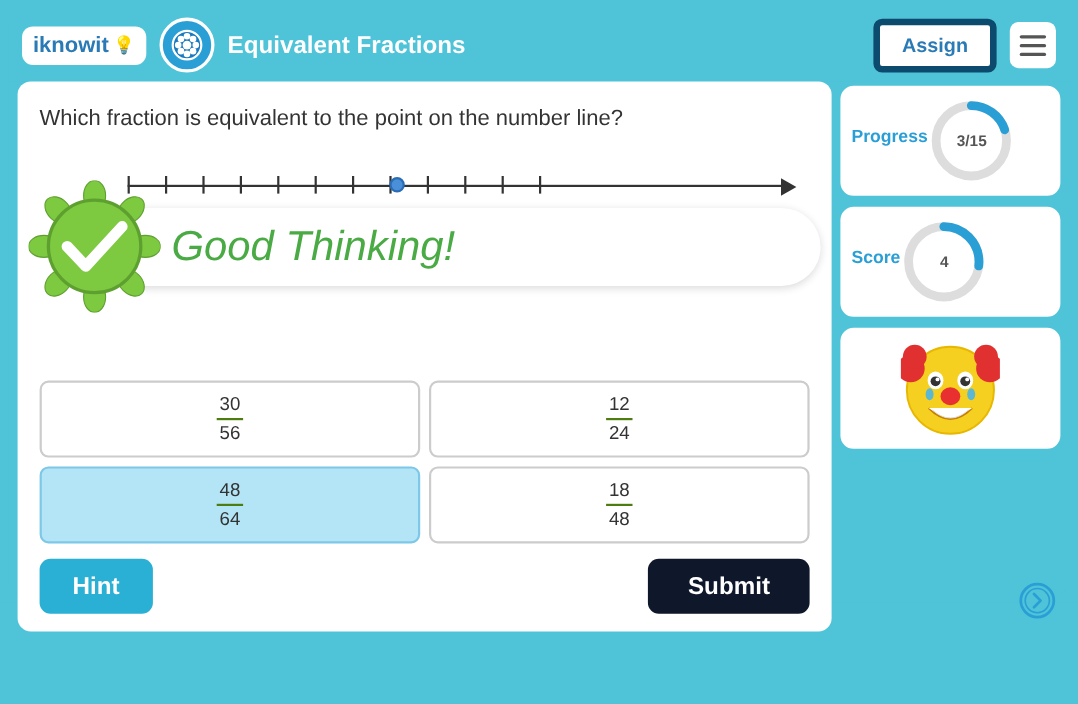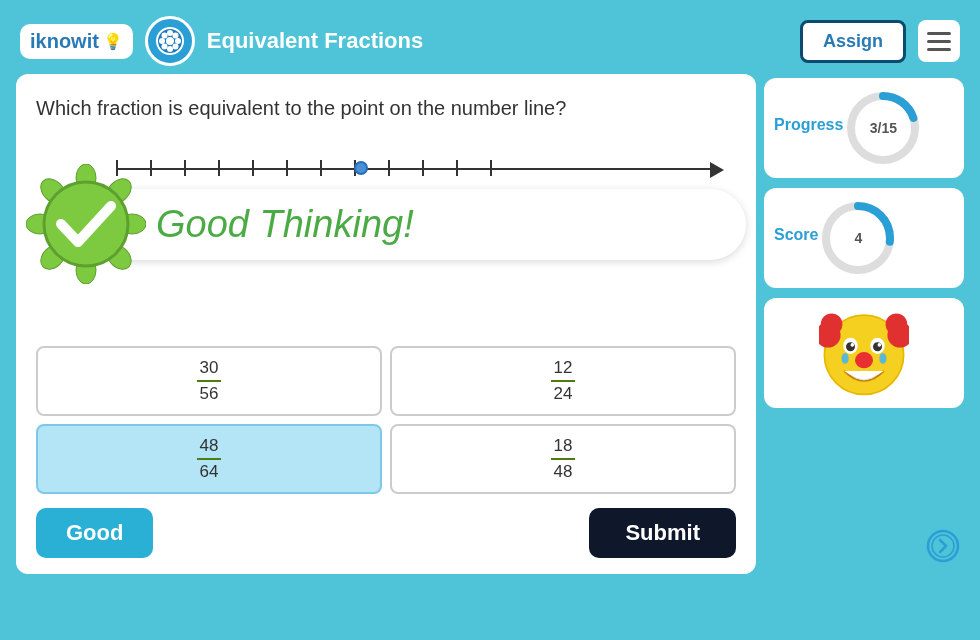--- a/index.html
+++ b/index.html
@@ -71,21 +71,21 @@
     .lesson-title {
       color: white;
       font-size: 22px;
       font-weight: bold;
       flex: 1;
     }
 
     .assign-btn {
       background: white;
       color: #2a7ab5;
-      border: 3px solid #0c4a6e;
+      border: 6px solid #0c4a6e;
       border-radius: 8px;
       padding: 8px 20px;
       font-size: 18px;
       font-weight: bold;
       cursor: pointer;
     }
 
     .menu-btn {
       background: white;
       border: none;
@@ -481,21 +481,21 @@
           </div>
           <div class="answer-option">
             <div class="fraction">
               <span class="fraction-num">18</span>
               <span class="fraction-den">48</span>
             </div>
           </div>
         </div>
 
         <div class="bottom-buttons">
-          <button class="hint-btn">Good</button>
+          <button class="hint-btn">Hint</button>
           <button class="submit-btn">Submit</button>
         </div>
 
       </div>
 
       <div class="side-panel">
 
         <div class="progress-section">
           <span class="section-label">Progress</span>
           <div class="circle-container">

